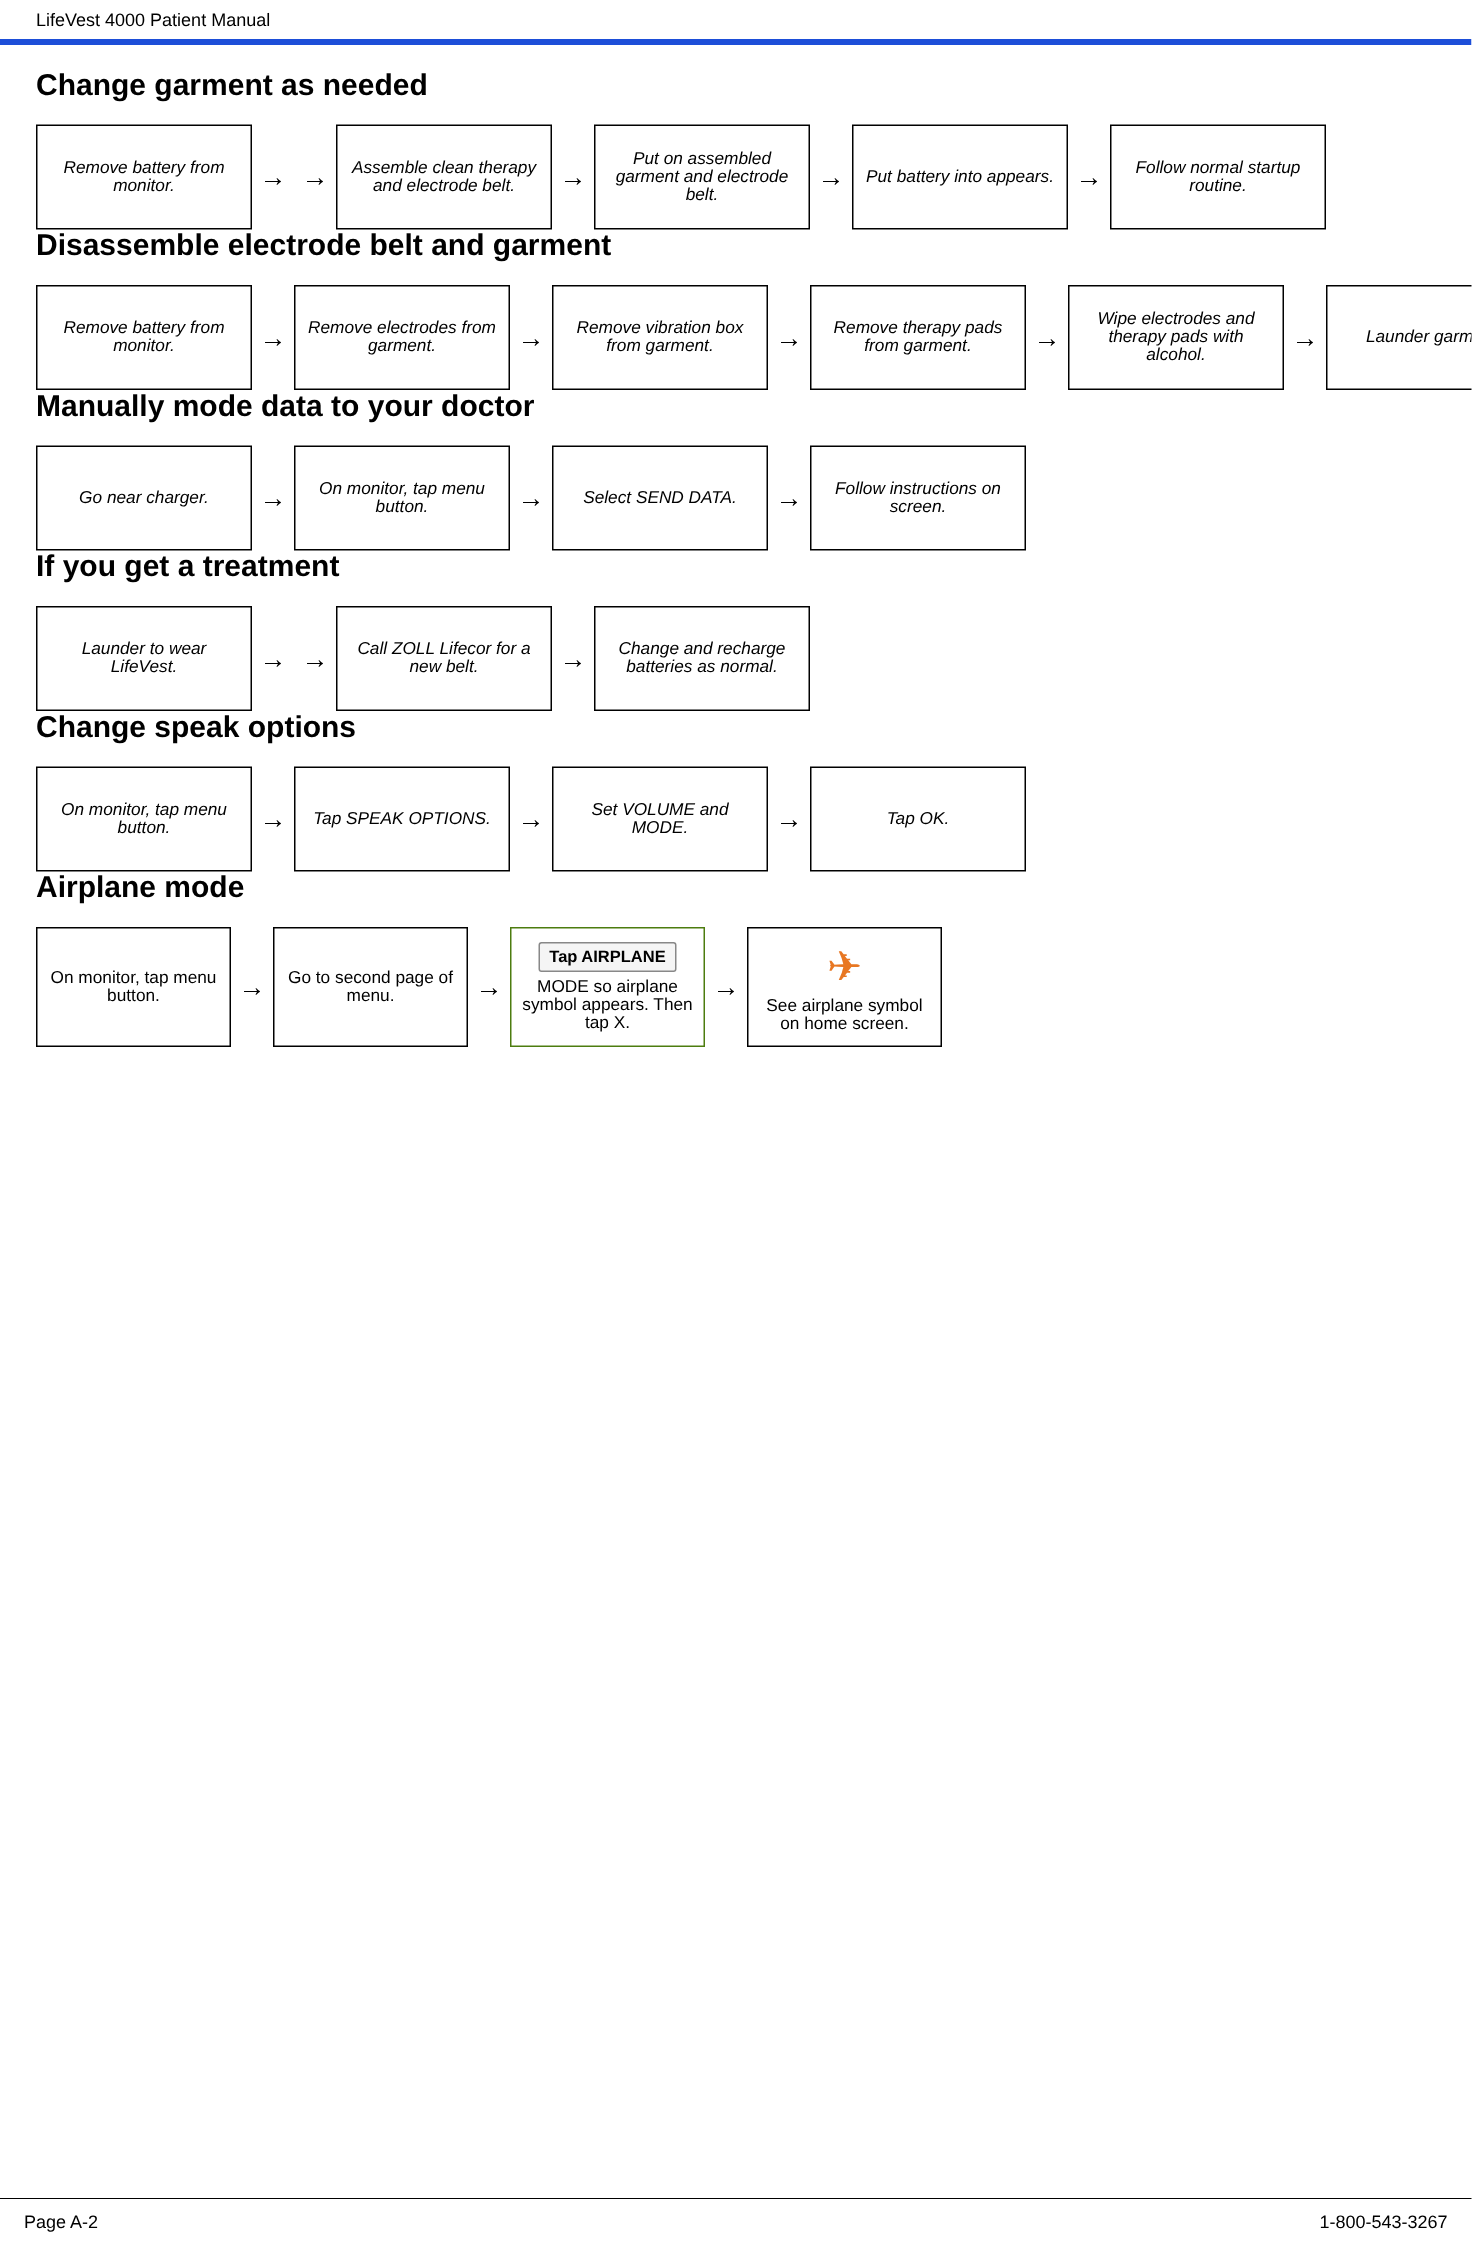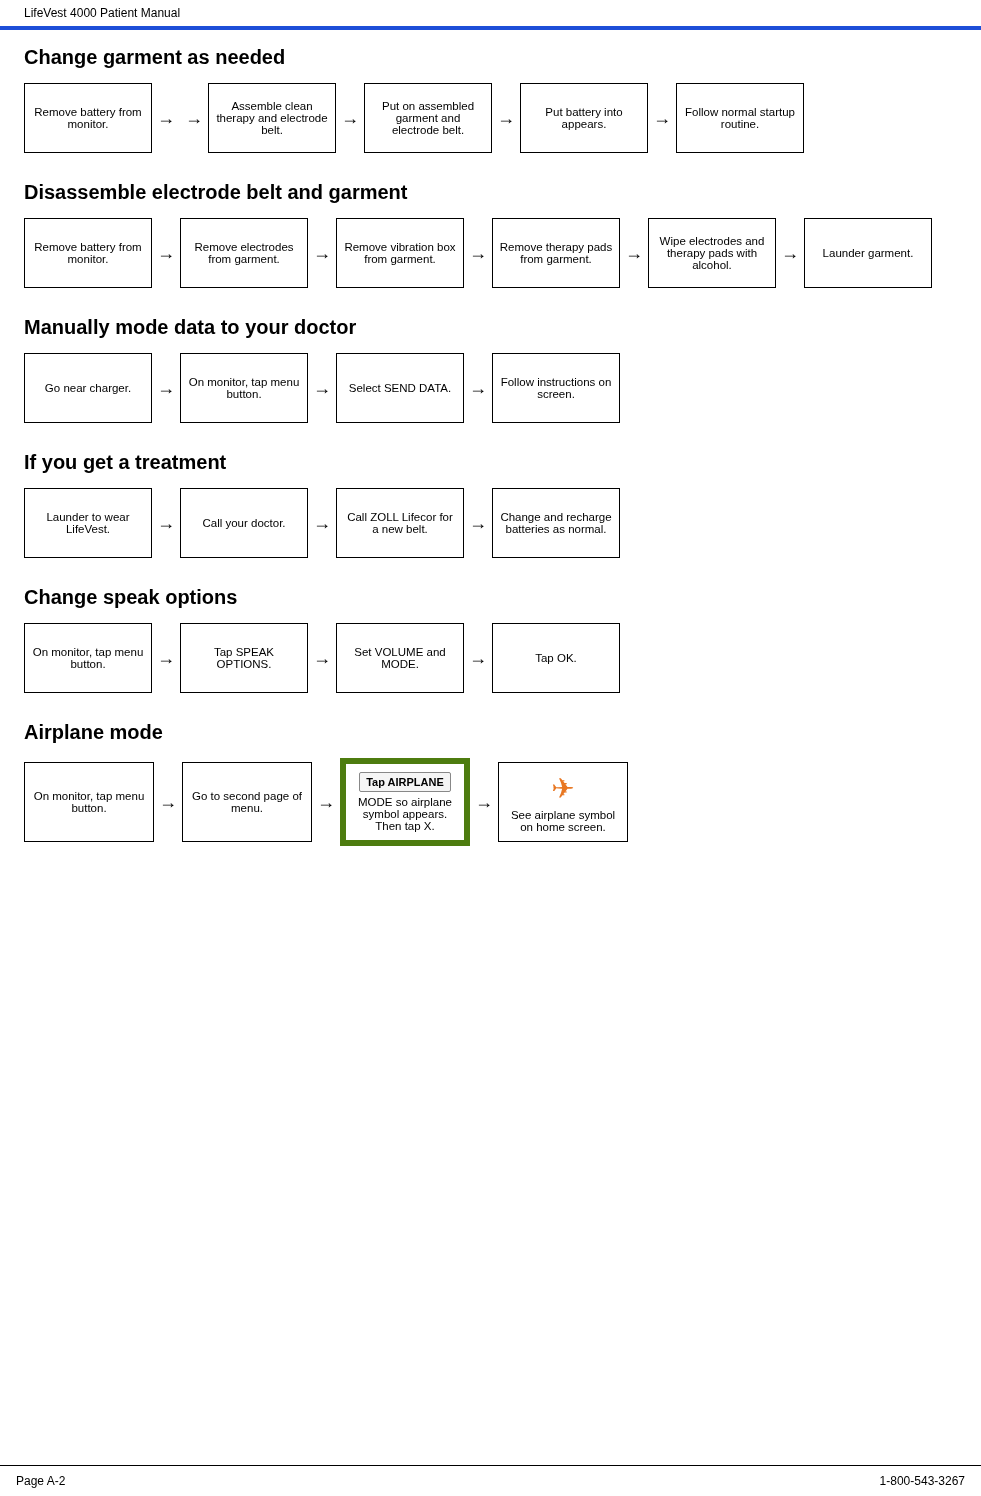--- a/index.html
+++ b/index.html
@@ -14,45 +14,45 @@
     }
     .page-header {
       border-bottom: 4px solid #1d4ed8;
       padding: 6px 24px;
       font-size: 12px;
     }
     .page-content {
       padding: 16px 24px 60px 24px;
     }
     .section {
-      margin-bottom: 28px;
     }
     .section-title {
       font-size: 20px;
       font-weight: bold;
       margin-bottom: 14px;
     }
     .flow-row {
       display: flex;
       align-items: center;
       flex-wrap: nowrap;
       gap: 0;
     }
     .flow-box {
       border: 1px solid #000;
-      width: 128px;
+      width: 144px;
       min-height: 70px;
       display: flex;
       align-items: center;
       justify-content: center;
       text-align: center;
       padding: 8px 6px;
       font-size: 11.5px;
       flex-shrink: 0;
       background: #fff;
+      font-style: italic;
     }
     .arrow {
       width: 28px;
       display: flex;
       align-items: center;
       justify-content: center;
       flex-shrink: 0;
       font-size: 18px;
     }
     .page-footer {
@@ -75,21 +75,21 @@
       align-items: center;
       justify-content: center;
       text-align: center;
       padding: 8px 6px;
       font-size: 11.5px;
       flex-shrink: 0;
       background: #fff;
     }
     .airplane-highlight {
       background: #fff;
-      border: 6px solid #4d7c0f;
+      border: 1px solid #4d7c0f;
     }
     .airplane-icon {
       color: #e87722;
       font-size: 28px;
       display: block;
       margin-bottom: 4px;
     }
     .tap-airplane-box {
       border: 1px solid #888;
       background: #f5f5f5;
@@ -154,21 +154,20 @@
       <div class="arrow">→</div>
       <div class="flow-box">Follow instructions on screen.</div>
     </div>
   </div>
 
   <div class="section">
     <div class="section-title">If you get a treatment</div>
     <div class="flow-row">
       <div class="flow-box">Launder to wear LifeVest.</div>
       <div class="arrow">→</div>
-      <div class="flow-box">Call your doctor.</div>
       <div class="arrow">→</div>
       <div class="flow-box">Call ZOLL Lifecor for a new belt.</div>
       <div class="arrow">→</div>
       <div class="flow-box">Change and recharge batteries as normal.</div>
     </div>
   </div>
 
   <div class="section">
     <div class="section-title">Change speak options</div>
     <div class="flow-row">

